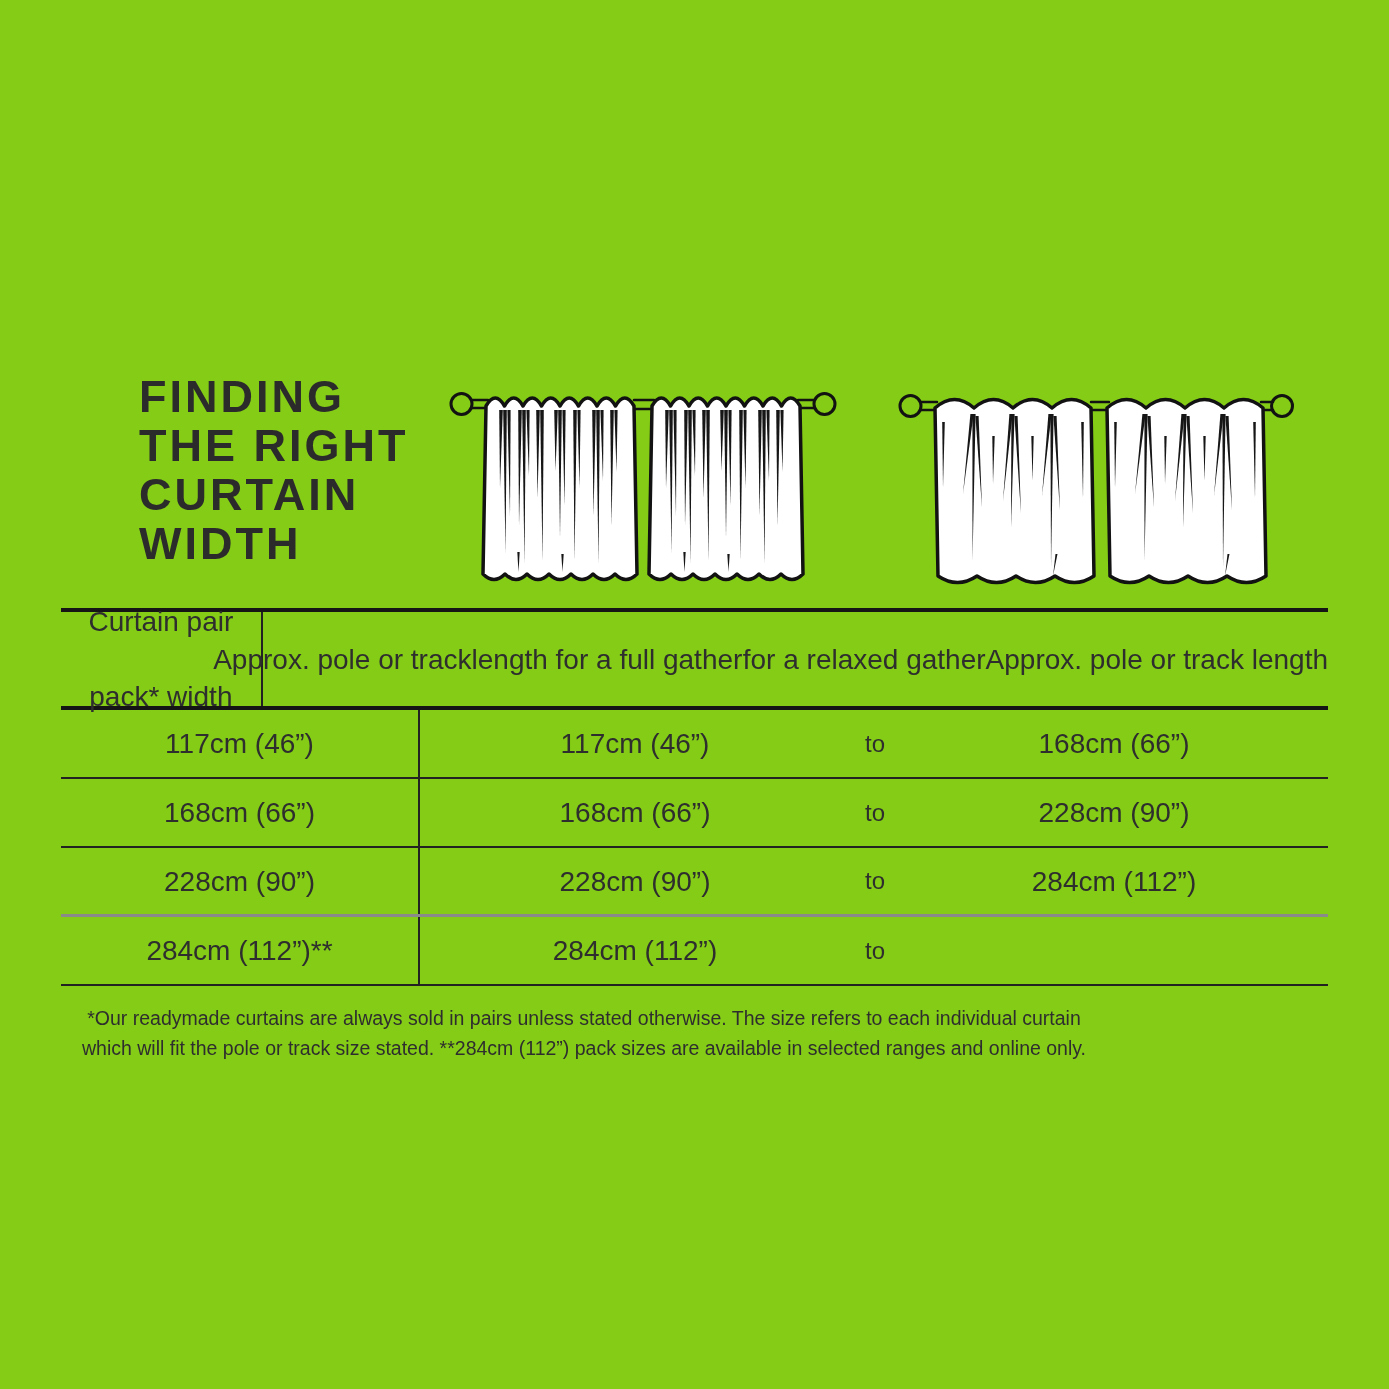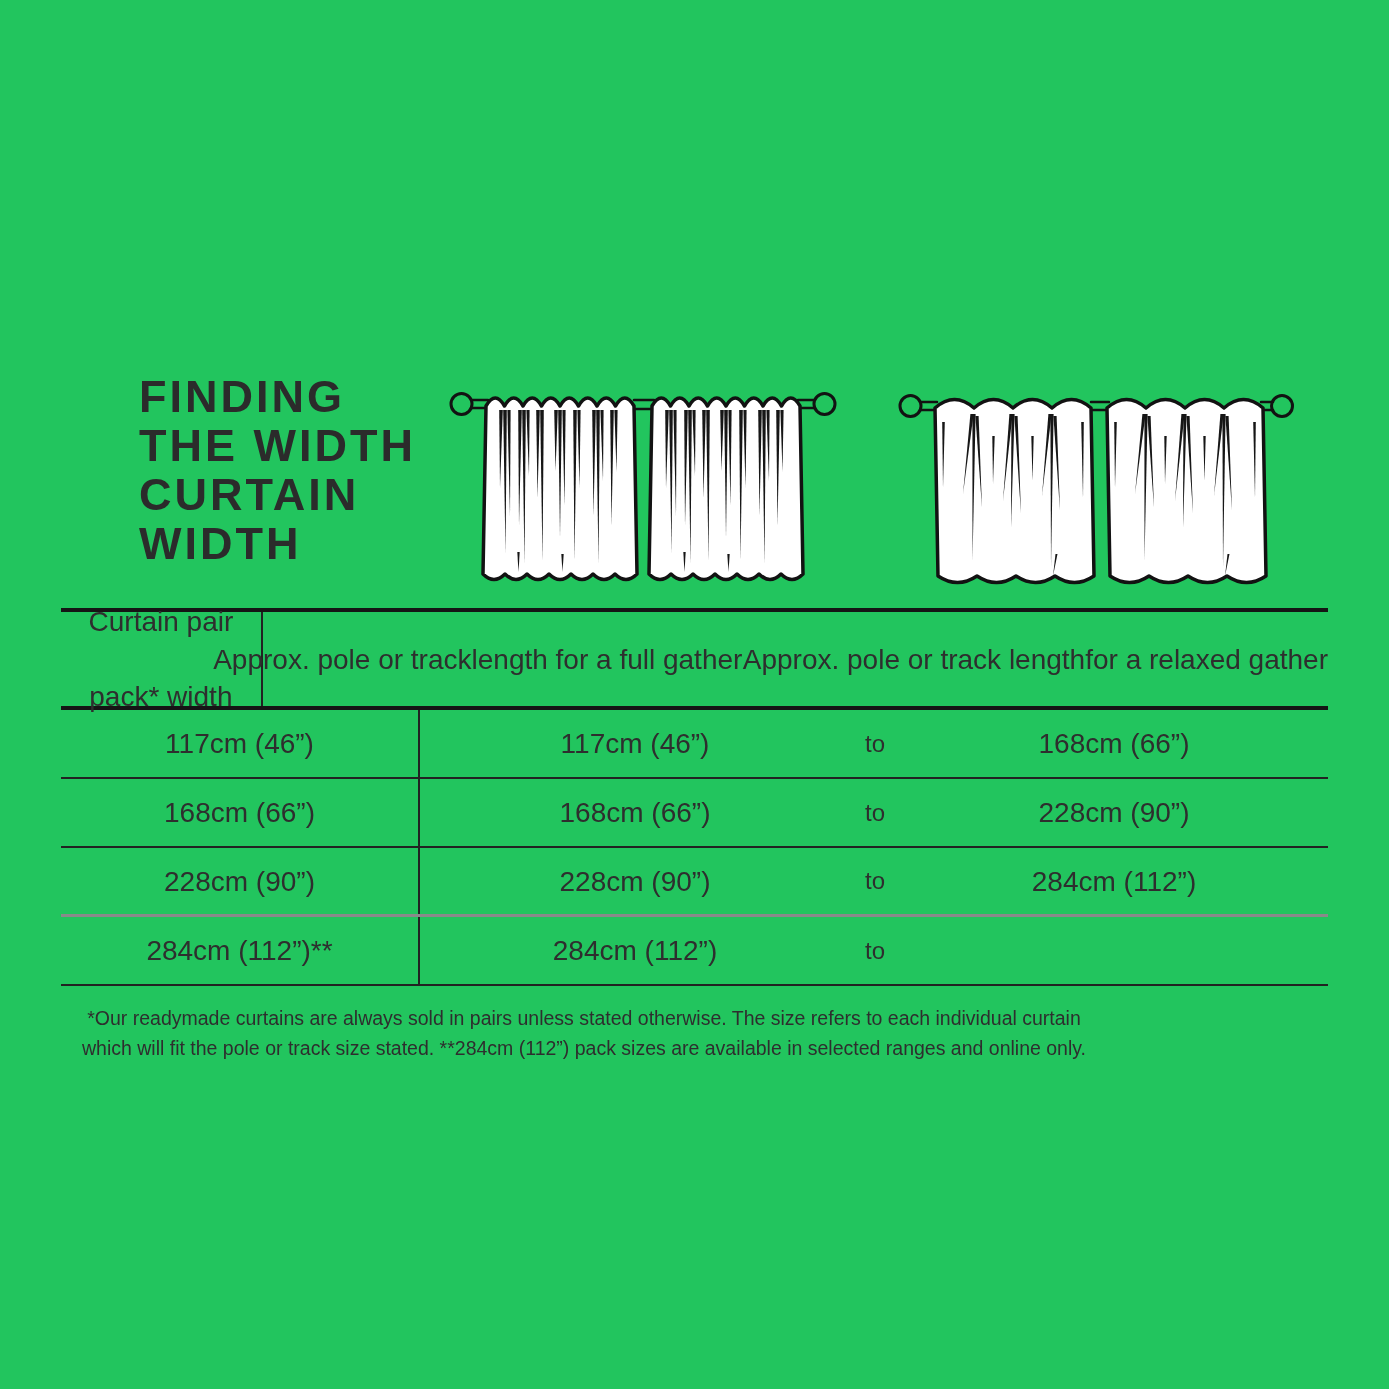--- a/index.html
+++ b/index.html
@@ -1,18 +1,18 @@
 <!DOCTYPE html>
 <html><head>
 <meta charset="utf-8">
 <style>
   * { margin:0; padding:0; box-sizing:border-box; }
   html,body { width:1389px; height:1389px; background:#ffffff; overflow:hidden;
     font-family:"Liberation Sans", sans-serif; color:#2d2d2d; }
-  .canvas { position:relative; width:1389px; height:1389px; background:#22c55e;text-decoration:underline; }
+  .canvas { position:relative; width:1389px; height:1389px; background:#84cc16;text-decoration:underline; }
 
   
   .page-title { position:absolute; left:139px; top:372px; font-size:45px; font-weight:700;
     letter-spacing:3px; line-height:49px; color:#2b2b2b; }
 
   
   .illus-full    { position:absolute; left:448px; top:376px; width:390px; height:215px; }
   .illus-relaxed { position:absolute; left:897px; top:376px; width:398px; height:220px; }
   .illus svg { display:block; width:100%; height:100%; }
 
@@ -39,21 +39,21 @@
   .panel { fill:#ffffff; stroke:#121212; stroke-width:3.5; stroke-linejoin:round; }
   .pleat { fill:#161616; stroke:none; }
 </style>
 </head>
 <body>
 
 <div class="canvas">
 
   <div class="page-title">
     <div>FINDING</div>
-    <div>THE WIDTH</div>
+    <div>THE RIGHT</div>
     <div>CURTAIN</div>
     <div>WIDTH</div>
   </div>
 
   <div class="illus illus-full">
     <svg viewBox="0 0 390 215" xmlns="http://www.w3.org/2000/svg">
       <defs>
         <g id="fg-panel">
           <path class="panel" d="M38,30
             q9.25,-16 18.5,0 q9.25,-16 18.5,0 q9.25,-16 18.5,0 q9.25,-16 18.5,0
@@ -135,22 +135,22 @@
         <div class="cell-text">Curtain pair</div>
         <div class="cell-text">pack* width</div>
       </div>
       <div class="c-region">
         <div class="c2">
           <div class="cell-text">Approx. pole or track</div>
           <div class="cell-text">length for a full gather</div>
         </div>
         <div class="cto"></div>
         <div class="c3">
+          <div class="cell-text">for a relaxed gather</div>
           <div class="cell-text">Approx. pole or track length</div>
-          <div class="cell-text">for a relaxed gather</div>
         </div>
       </div>
     </div>
 
     <div class="t-row t-data">
       <div class="c1">
         <div class="cell-text">117cm (46”)</div>
       </div>
       <div class="c-region">
         <div class="c2">

